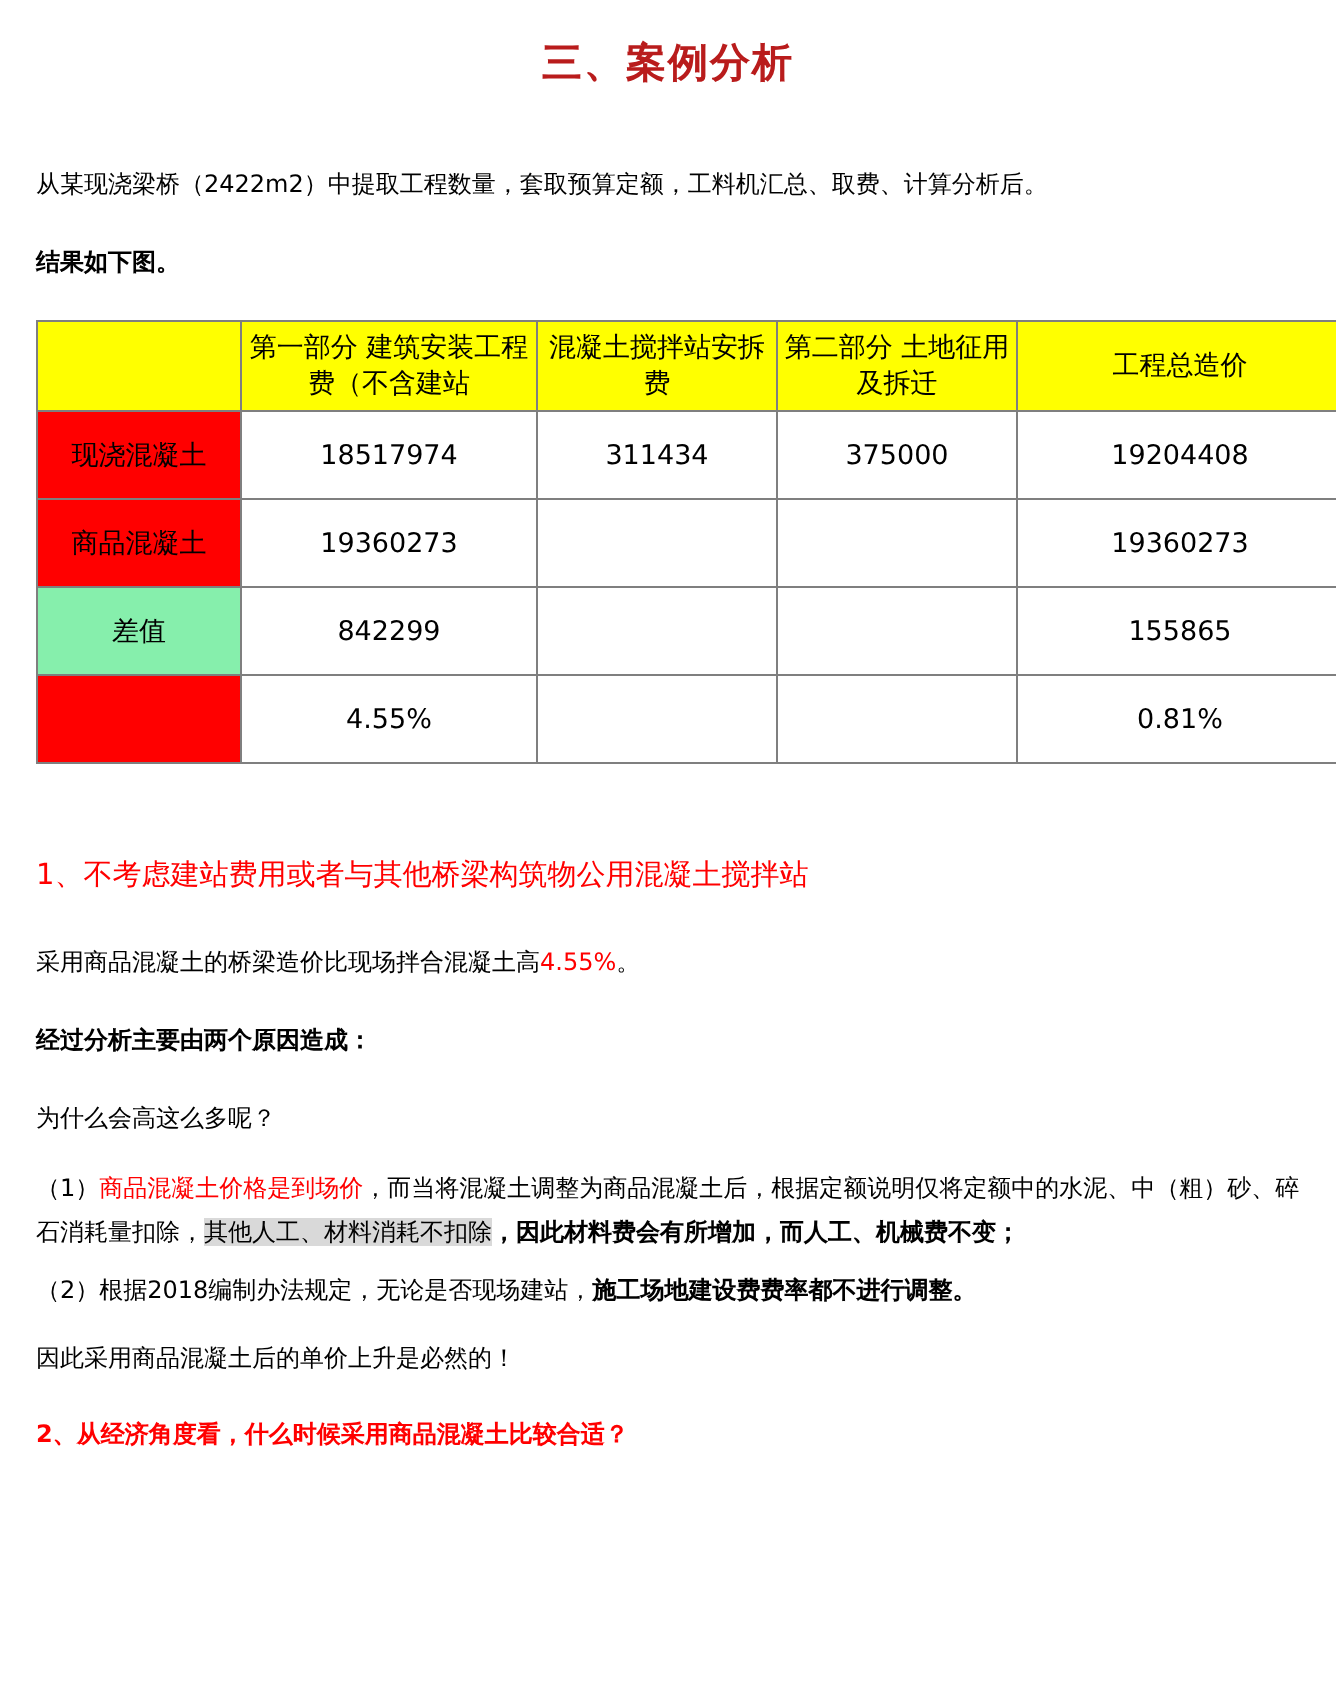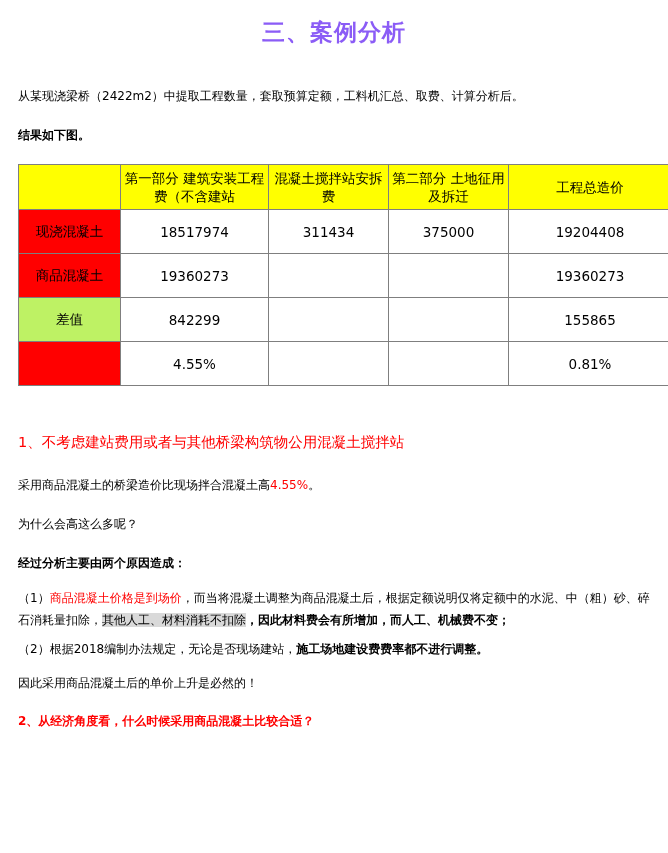--- a/index.html
+++ b/index.html
@@ -13,23 +13,23 @@
   }
   .page {
     position: relative;
     width: 668px;
     height: 853px;
     overflow: hidden;
     padding: 0 18px;
   }
   .title {
     text-align: center;
-    color: #8b5cf6;
+    color: #b91c1c;
     font-weight: bold;
-    font-size: 23px;
+    font-size: 20px;
     letter-spacing: 1px;
     margin: 10px 0 0 0;
     padding-top: 8px;
     line-height: 1.3;
   }
   .para {
     font-size: 12px;
     color: #000000;
     line-height: 1.75;
     margin: 0;
@@ -64,21 +64,21 @@
     line-height: 1.35;
     color: #000;
   }
   .rowlabel {
     background: #ff0000;
     color: #ffffff;
     font-weight: bold;
     font-size: 13.5px;
   }
   .rowlabel-red-text {
-    background: #bef264;
+    background: #86efac;
     color: #ffffff;
     font-weight: bold;
     font-size: 13.5px;
   }
   .val { background: #ffffff; font-size: 14.5px; }
   .val-red { background: #ffffff; color: #ff0000; font-size: 14.5px; }
   .val-empty { background: #ffffff; }
   
   .q1 {
     color: #ff0000;
@@ -151,23 +151,23 @@
       </tr>
     </tbody>
   </table>
 
   <p class="para q1">1、不考虑建站费用或者与其他桥梁构筑物公用混凝土搅拌站</p>
 
   <p class="para p-a">
     <span>采用商品混凝土的桥梁造价比现场拌合混凝土高</span><span class="red">4.55%</span><span>。</span>
   </p>
 
+  <p class="para p-c">经过分析主要由两个原因造成：</p>
+
   <p class="para p-b">为什么会高这么多呢？</p>
-
-  <p class="para p-c">经过分析主要由两个原因造成：</p>
 
   <p class="para p-d">
     <span>（1）</span><span class="red">商品混凝土价格是到场价</span><span>，而当将混凝土调整为商品混凝土后，根据定额说明仅将定额中的水泥、中（粗）砂、碎石消耗量扣除，</span><span class="hl">其他人工、材料消耗不扣除</span><span class="bold">，因此材料费会有所增加，而人工、机械费不变；</span>
   </p>
 
   <p class="para p-e">
     <span>（2）根据2018编制办法规定，无论是否现场建站，</span><span class="bold">施工场地建设费费率都不进行调整。</span>
   </p>
 
   <p class="para p-f">因此采用商品混凝土后的单价上升是必然的！</p>

